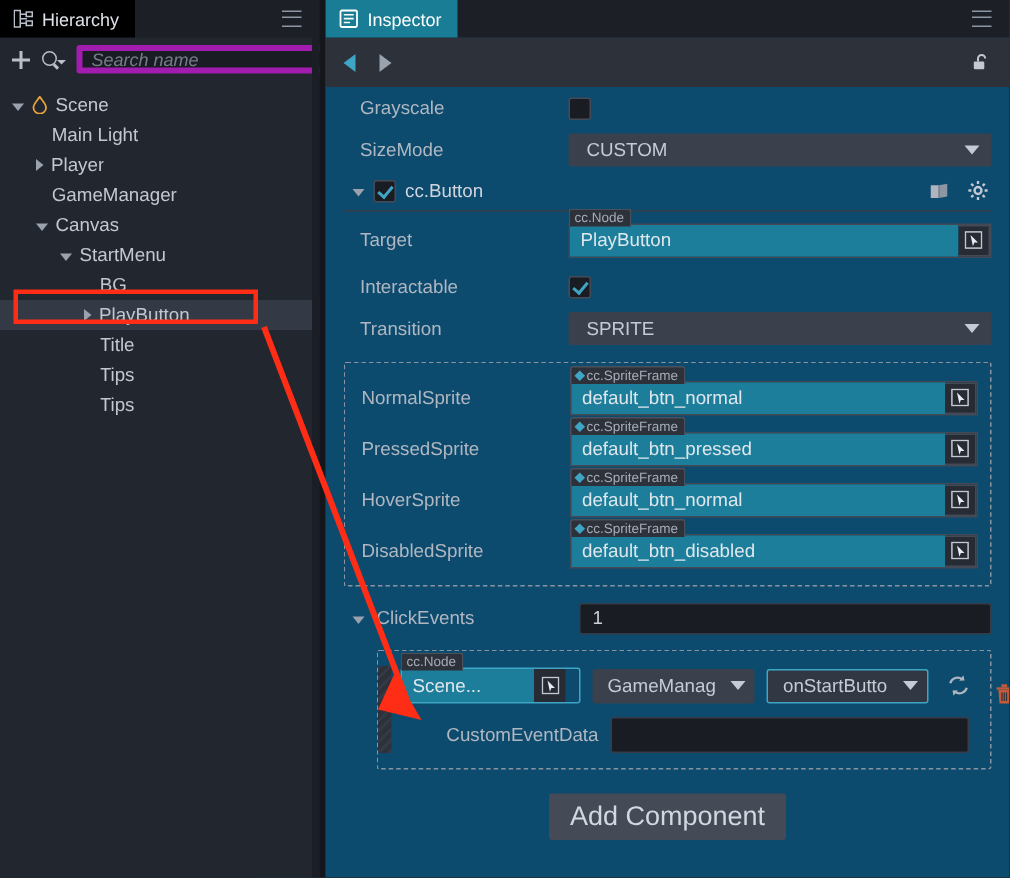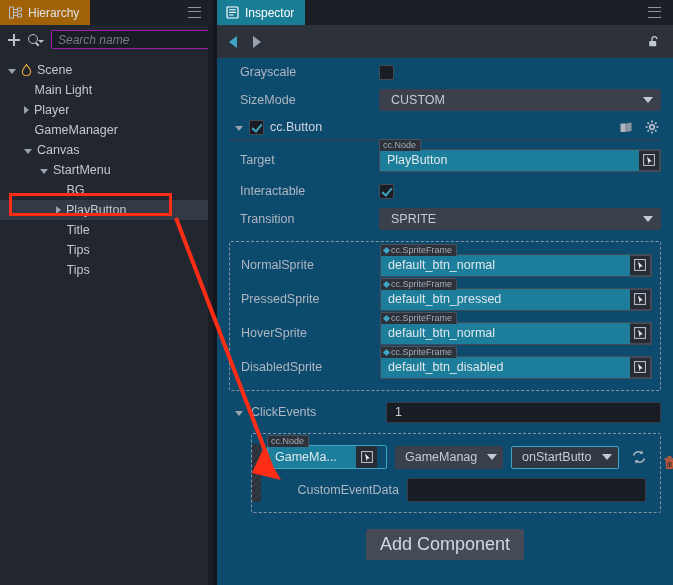--- a/index.html
+++ b/index.html
@@ -36,21 +36,21 @@
     background: #1c1f26;
     display: flex;
     align-items: stretch;
     position: relative;
   }
   .panel-tab {
     display: flex;
     align-items: center;
     gap: 6px;
     padding: 0 11px 0 9px;
-    background: #a16207;
+    background: #000000;
     color: #dfe3e9;
     font-size: 12px;
     height: 25px;
     box-sizing: border-box;
   }
   .panel-tab.active-teal {
     background: #1a7d96;
     color: #ffffff;
   }
   .tab-icon { width: 13px; height: 13px; display: block; }
@@ -127,21 +127,21 @@
     width: 0; height: 0;
     border-left: 3px solid transparent;
     border-right: 3px solid transparent;
     border-top: 3px solid #b9c0ca;
   }
 
   .search-input {
     flex: 1;
     height: 19px;
     background: #191c22;
-    border: 1px solid #a21caf;
+    border: 4px solid #a21caf;
     border-radius: 2px;
     color: #c3c9d2;
     font-family: "Liberation Sans", sans-serif;
     font-size: 12px;
     font-style: italic;
     padding: 0 6px;
     box-sizing: border-box;
     outline: none;
   }
   .search-input::placeholder { color: #757d8a; font-style: italic; }
@@ -817,21 +817,21 @@
       </div>
 
       <div class="event-block">
         <div class="hatch"></div>
         <div class="event-inner">
           <div class="event-line1">
             <div class="node-field-hl">
               <span class="asset-tag">
                 <span>cc.Node</span>
               </span>
-              <span class="asset-box">GameMa...</span>
+              <span class="asset-box">Scene...</span>
               <span class="asset-pick">
                 <span class="pick-ico">
                   <svg viewBox="0 0 12 12" width="12" height="12">
                     <rect x="0.6" y="0.6" width="10.8" height="10.8" fill="none" stroke="#c3c9d2" stroke-width="1"></rect>
                     <path d="M4 2.6l5 5H6.6l-1 2.6z" fill="#e8ecf1"></path>
                   </svg>
                 </span>
               </span>
             </div>
 

